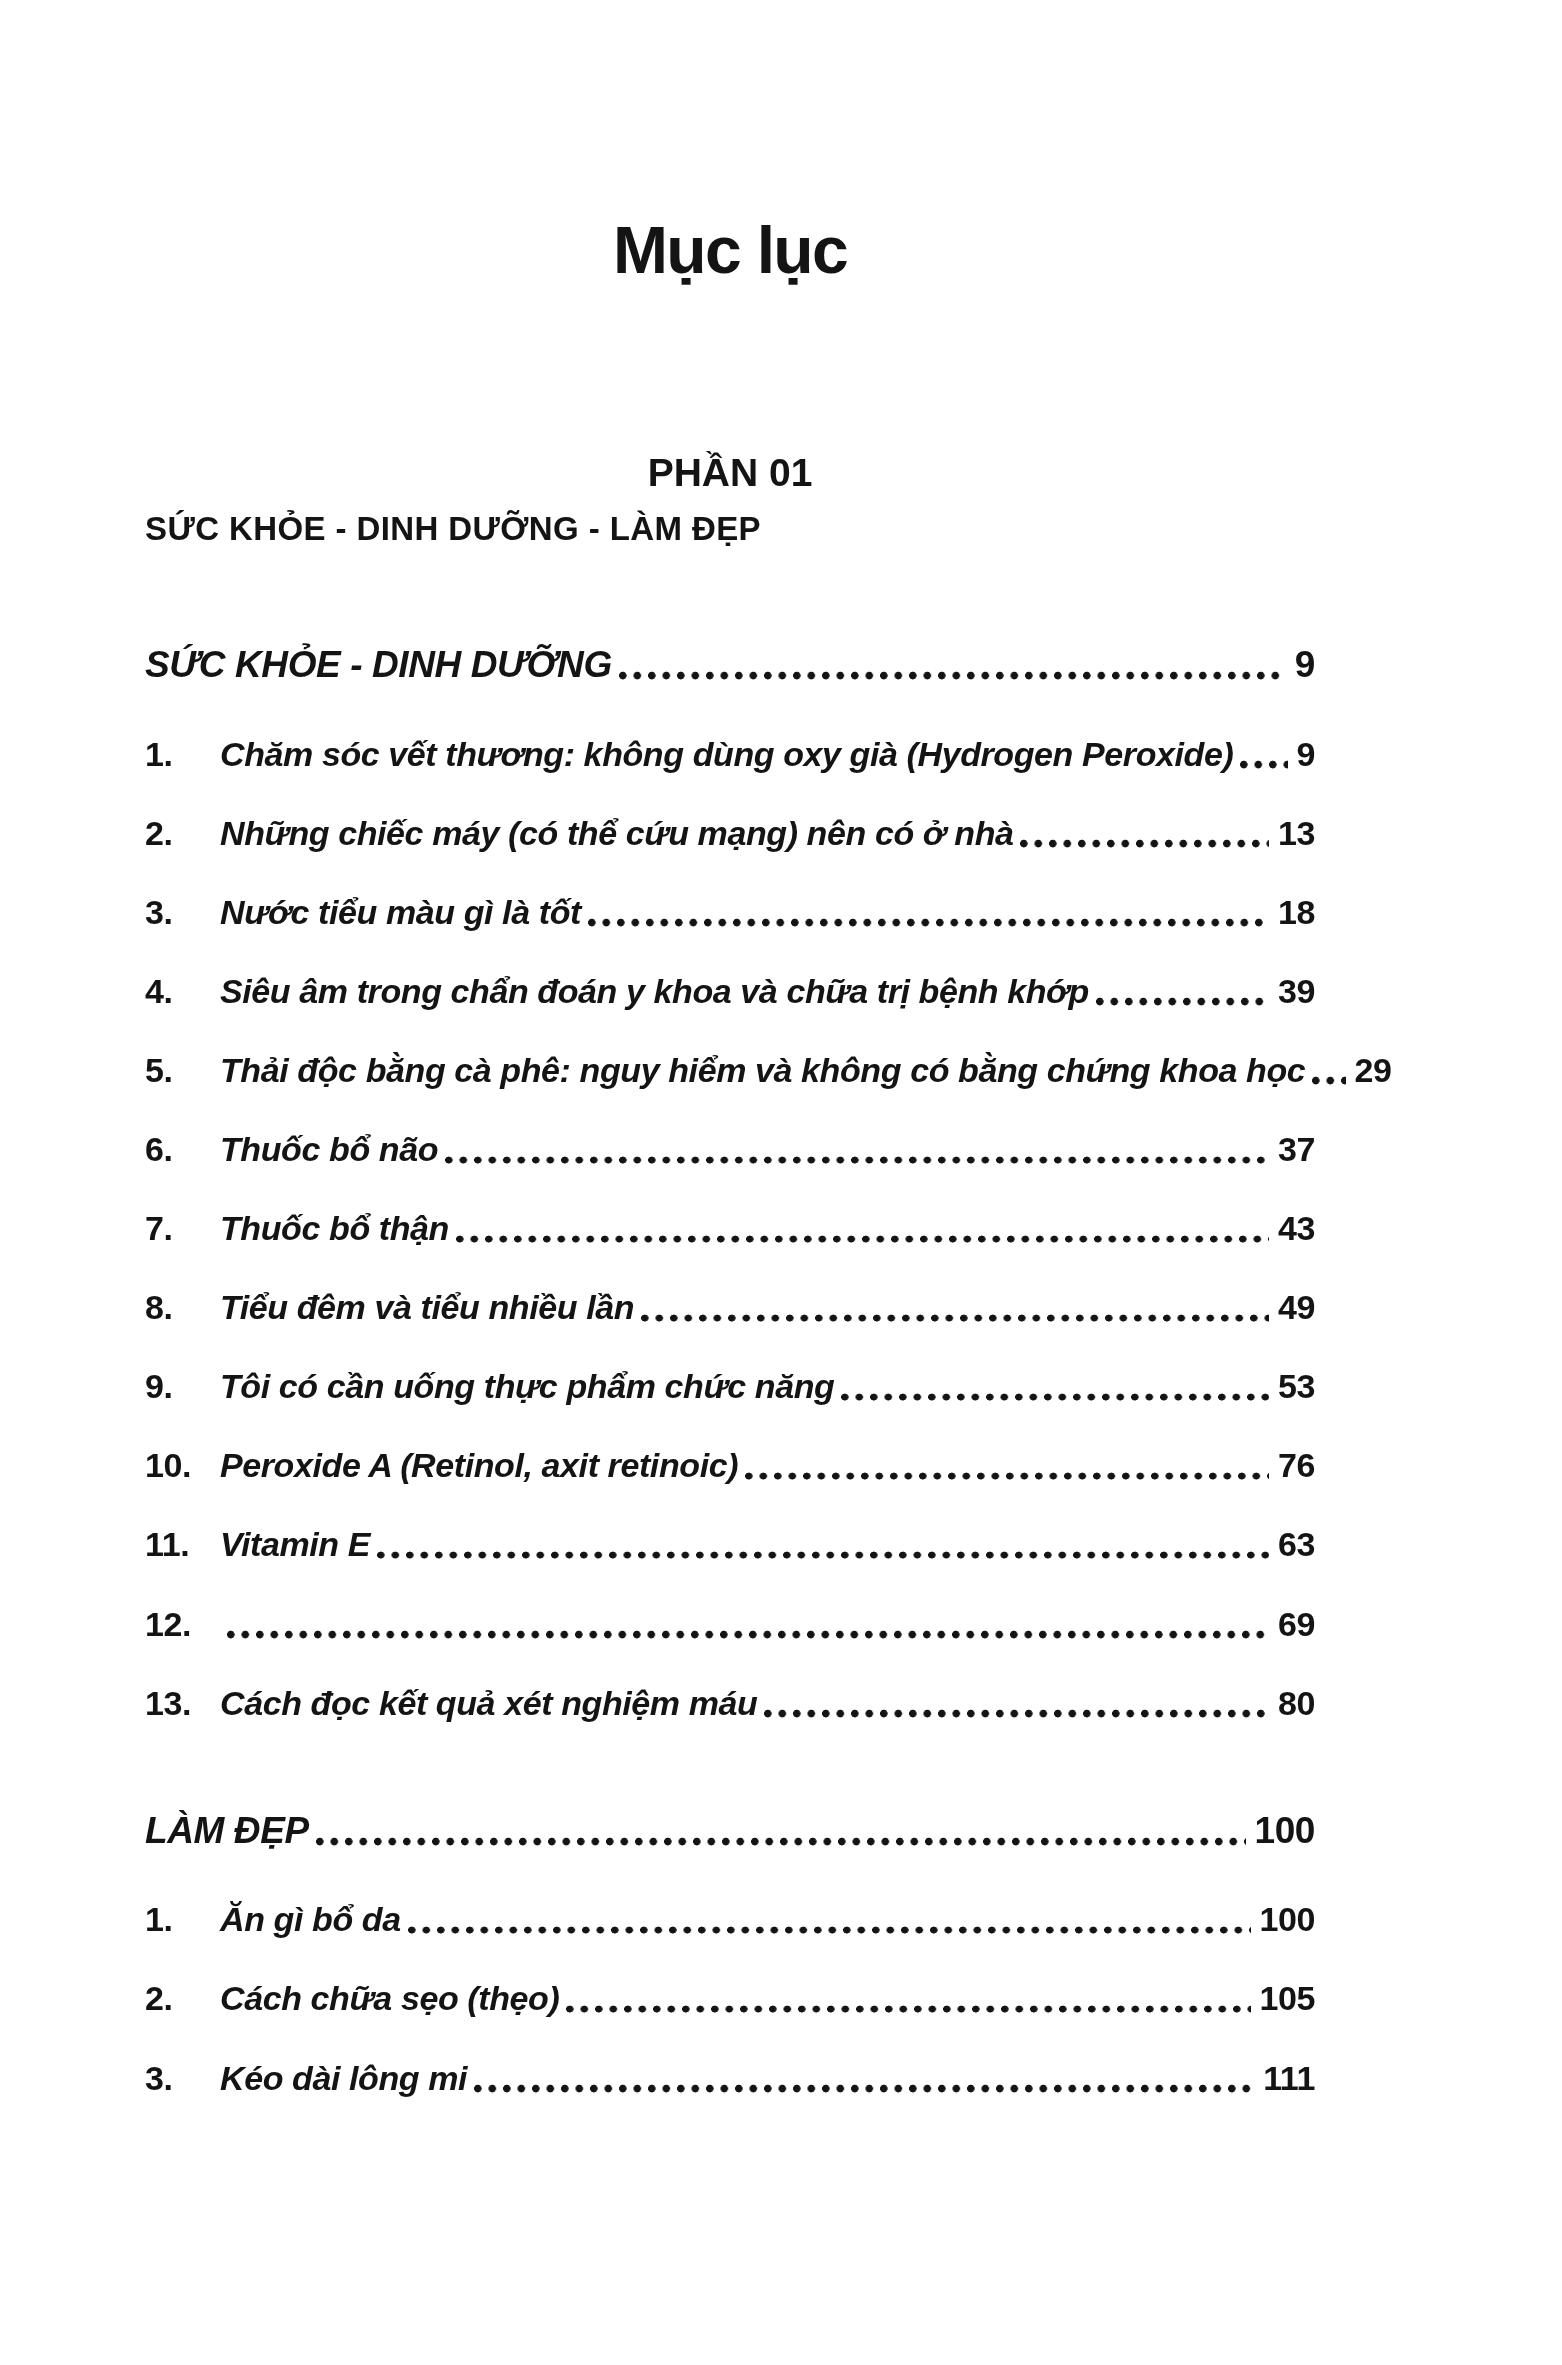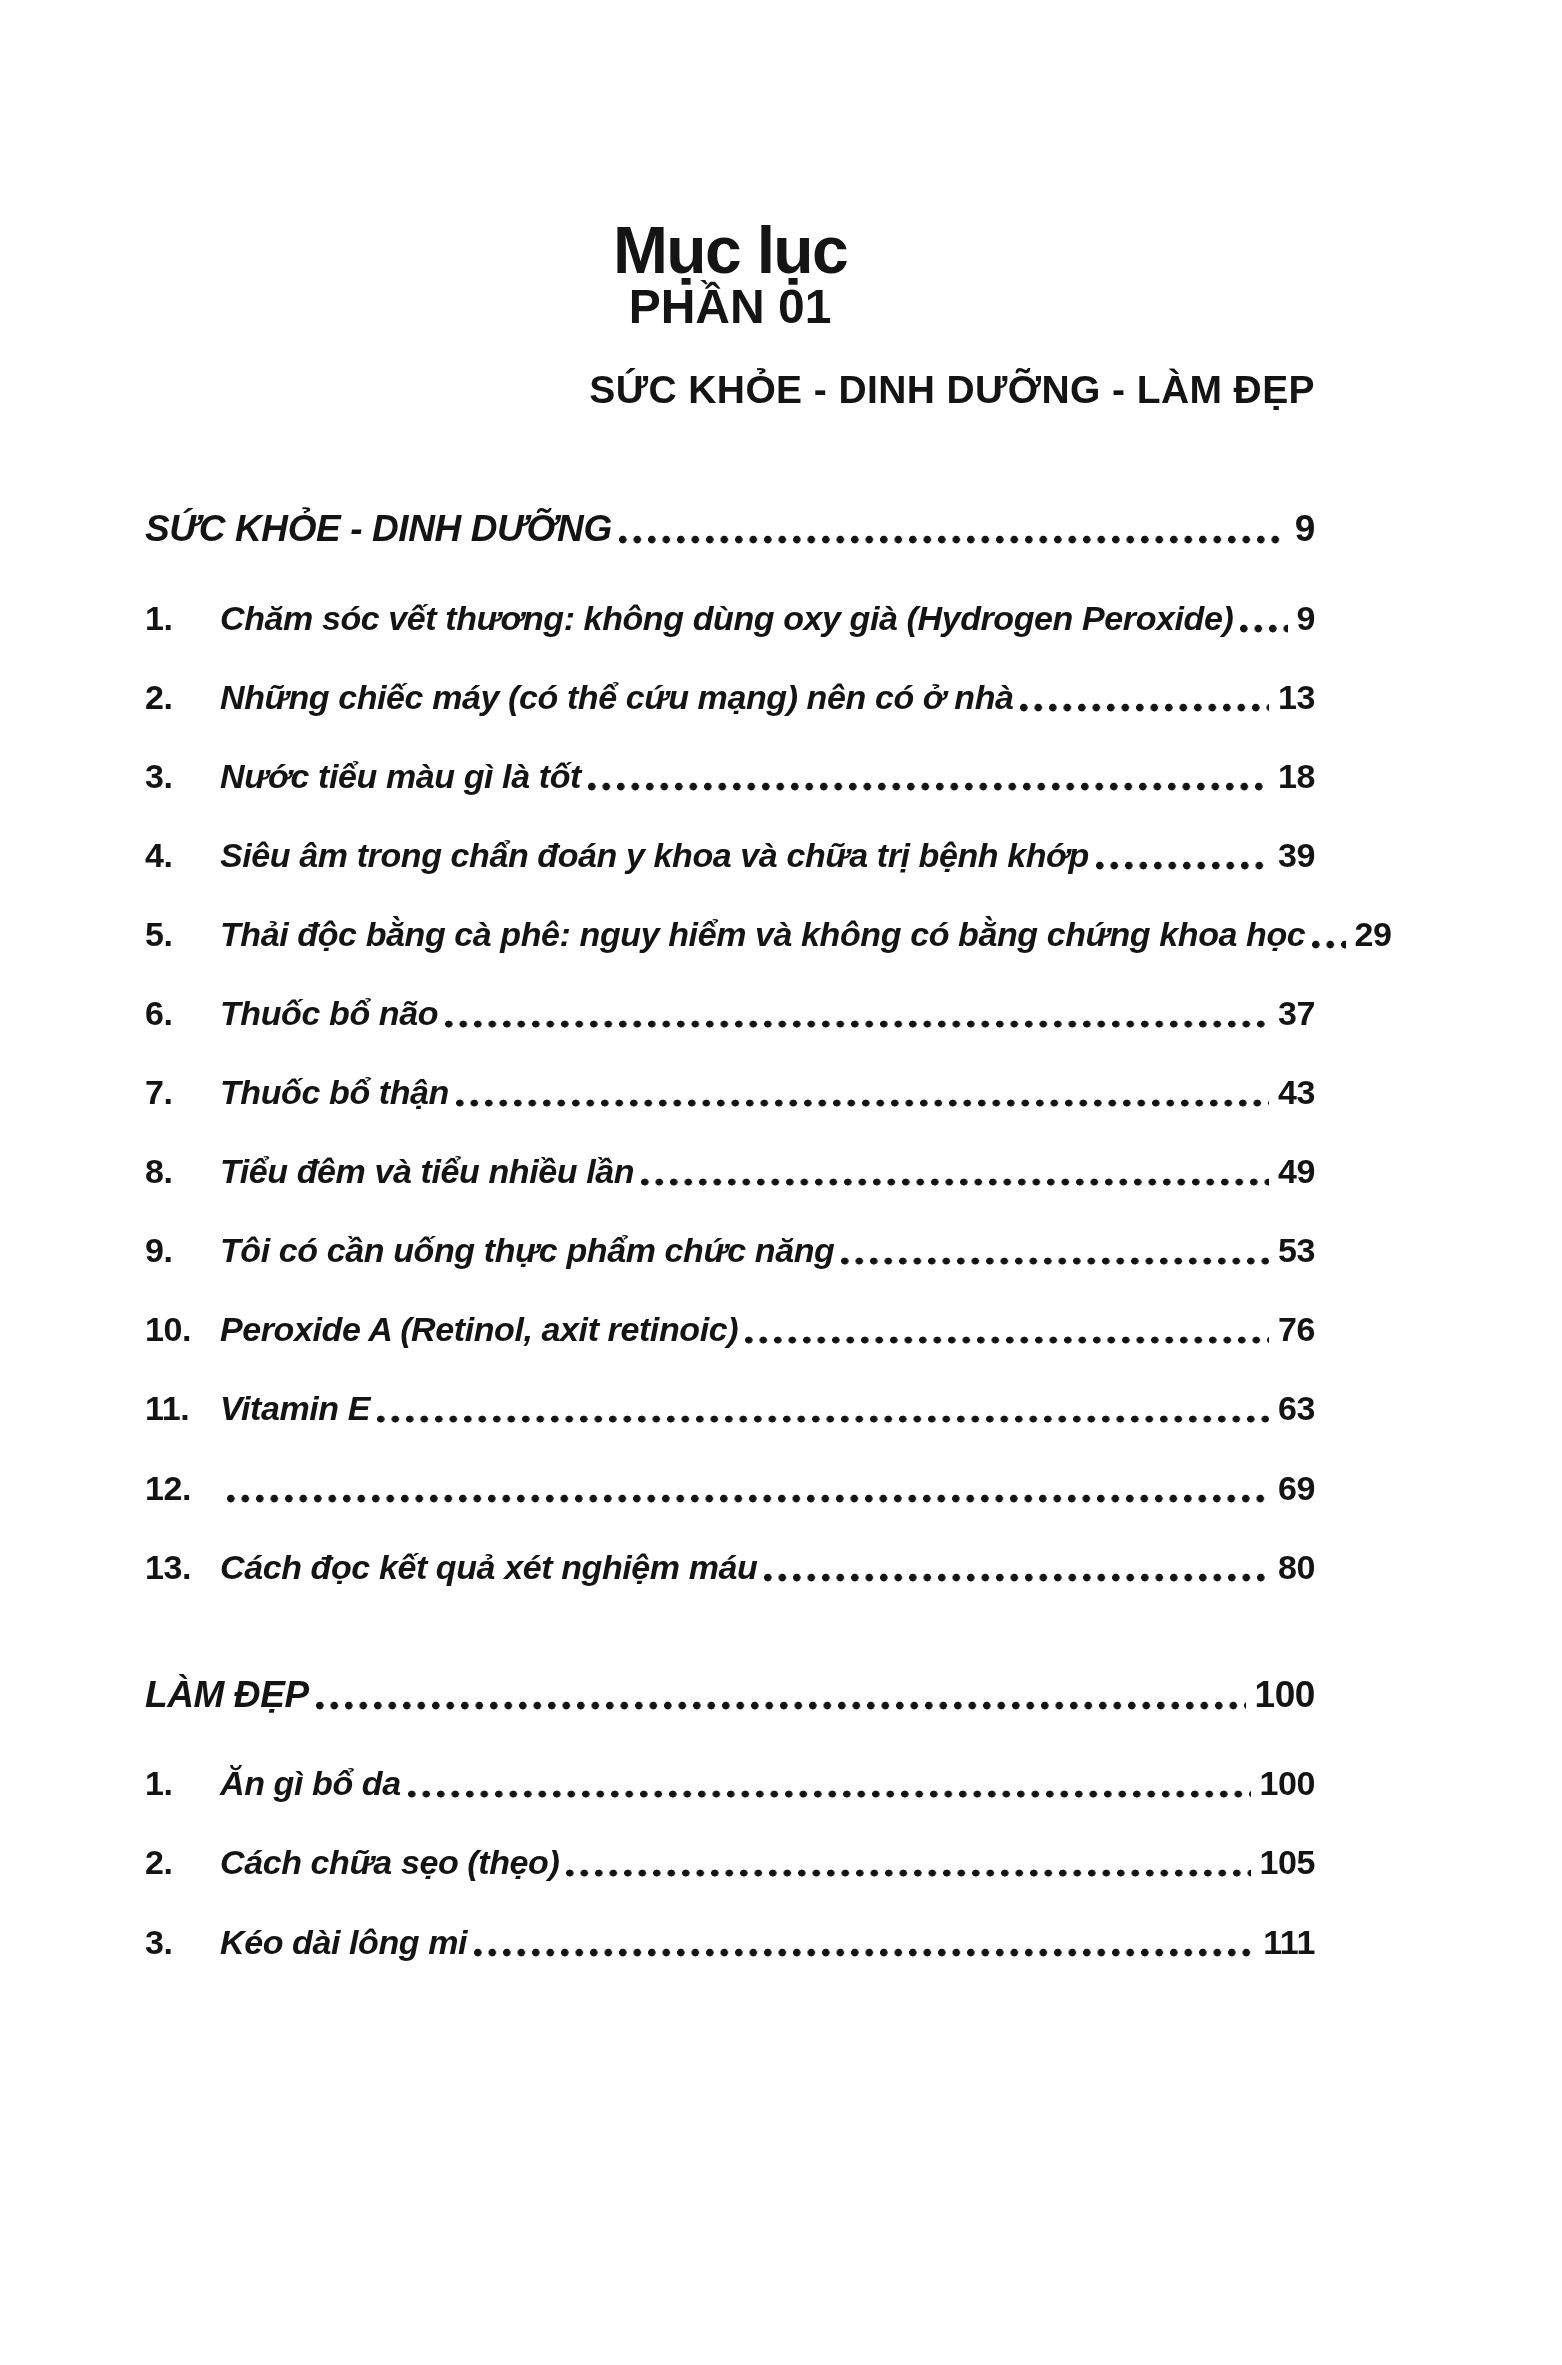--- a/index.html
+++ b/index.html
@@ -24,31 +24,32 @@
   .doc-title {
     text-align: center;
     font-size: 66px;
     line-height: 1;
     font-weight: bold;
     font-stretch: condensed;
     letter-spacing: -1.7px;
     margin: 0;
   }
   .part-label {
+    margin-top: 170px;
     text-align: center;
-    font-size: 48px;
+    font-size: 39px;
     line-height: 1;
     font-weight: bold;
     font-stretch: condensed;
     letter-spacing: 0px;
   }
   .part-subtitle {
-    margin-top: 39px;
-    text-align: right;
-    font-size: 39px;
+    margin-top: 20px;
+    text-align: left;
+    font-size: 33px;
     line-height: 1;
     font-weight: bold;
     font-stretch: condensed;
     letter-spacing: 0.4px;
   }
   .toc {
     margin-top: 99px;
   }
   .toc-row {
     display: flex;

